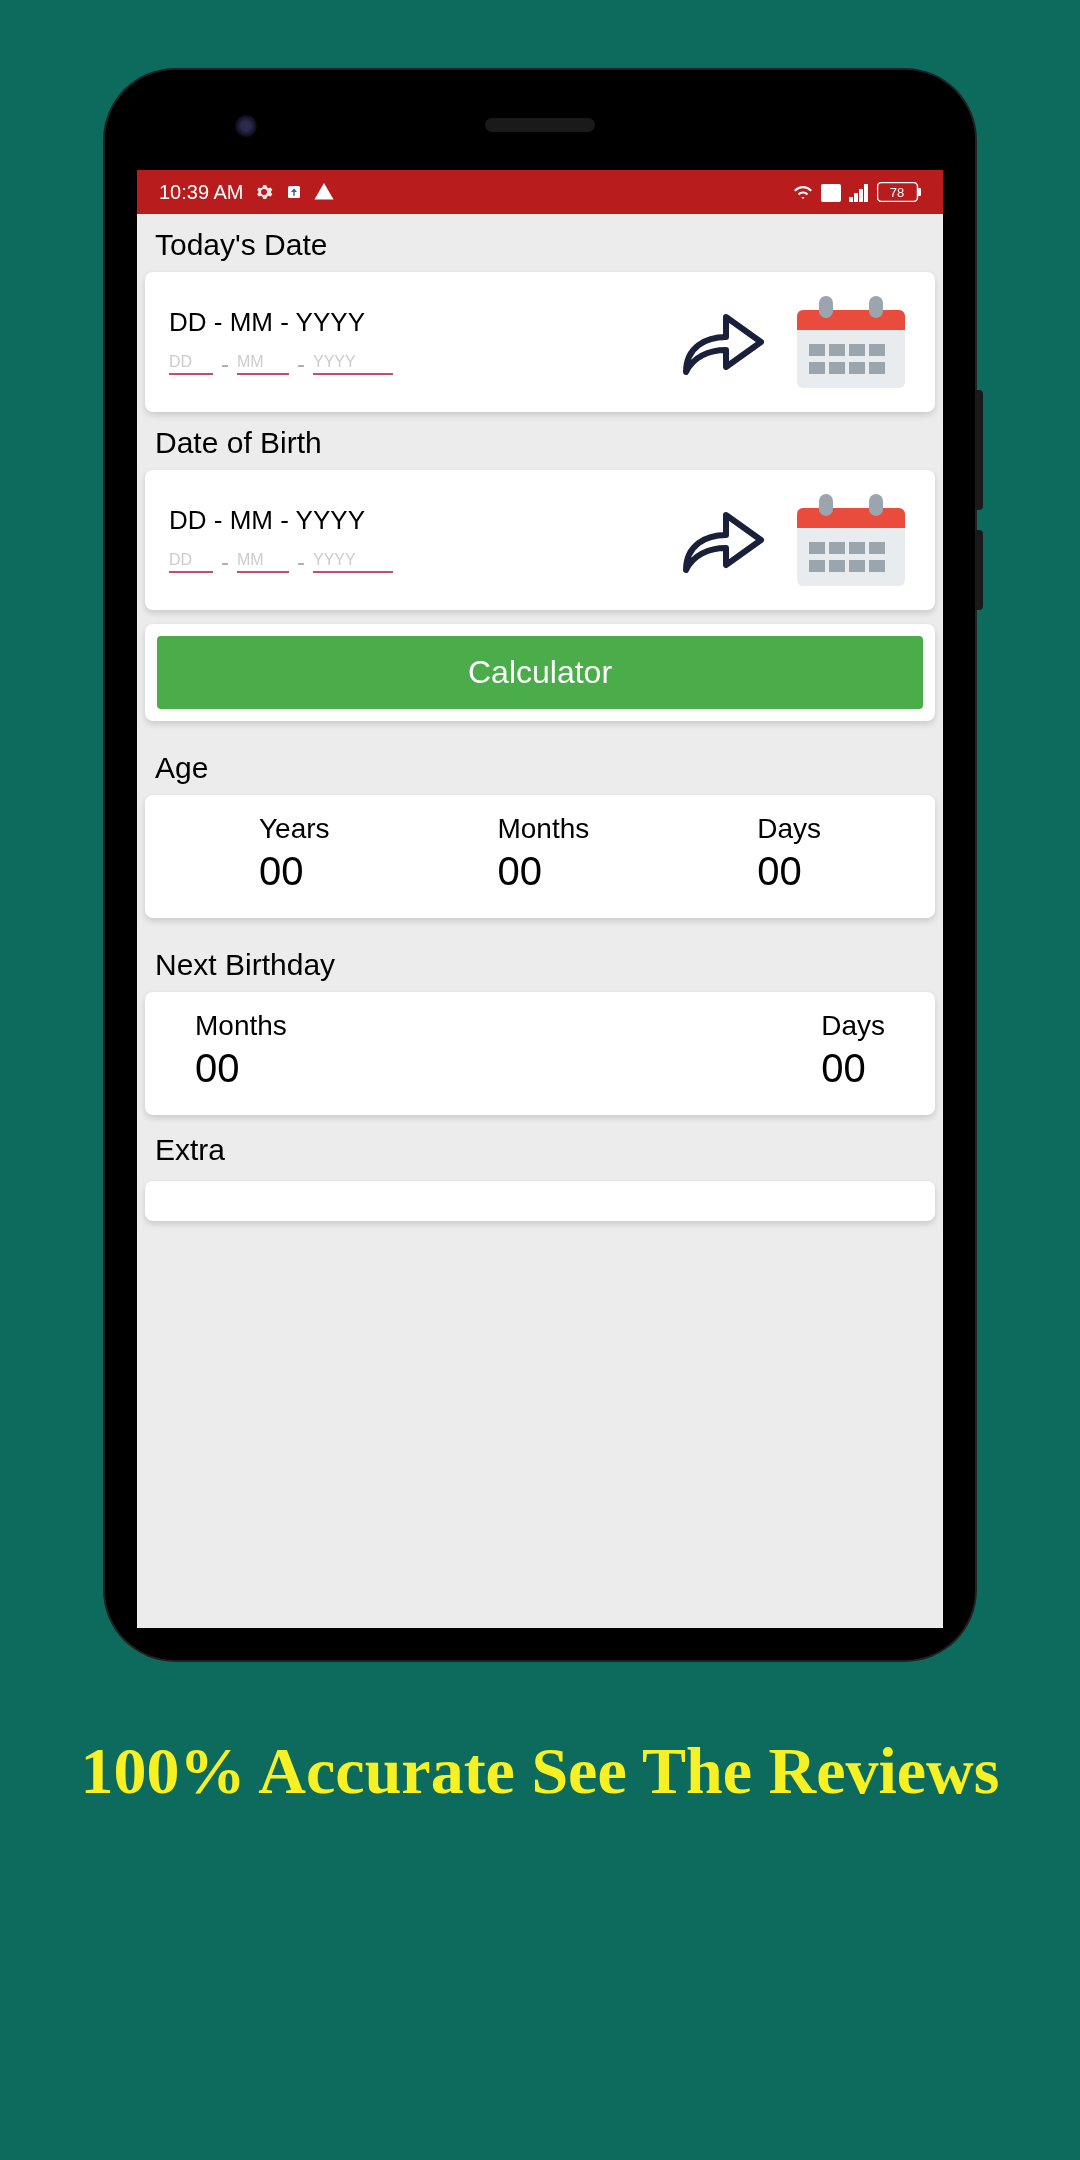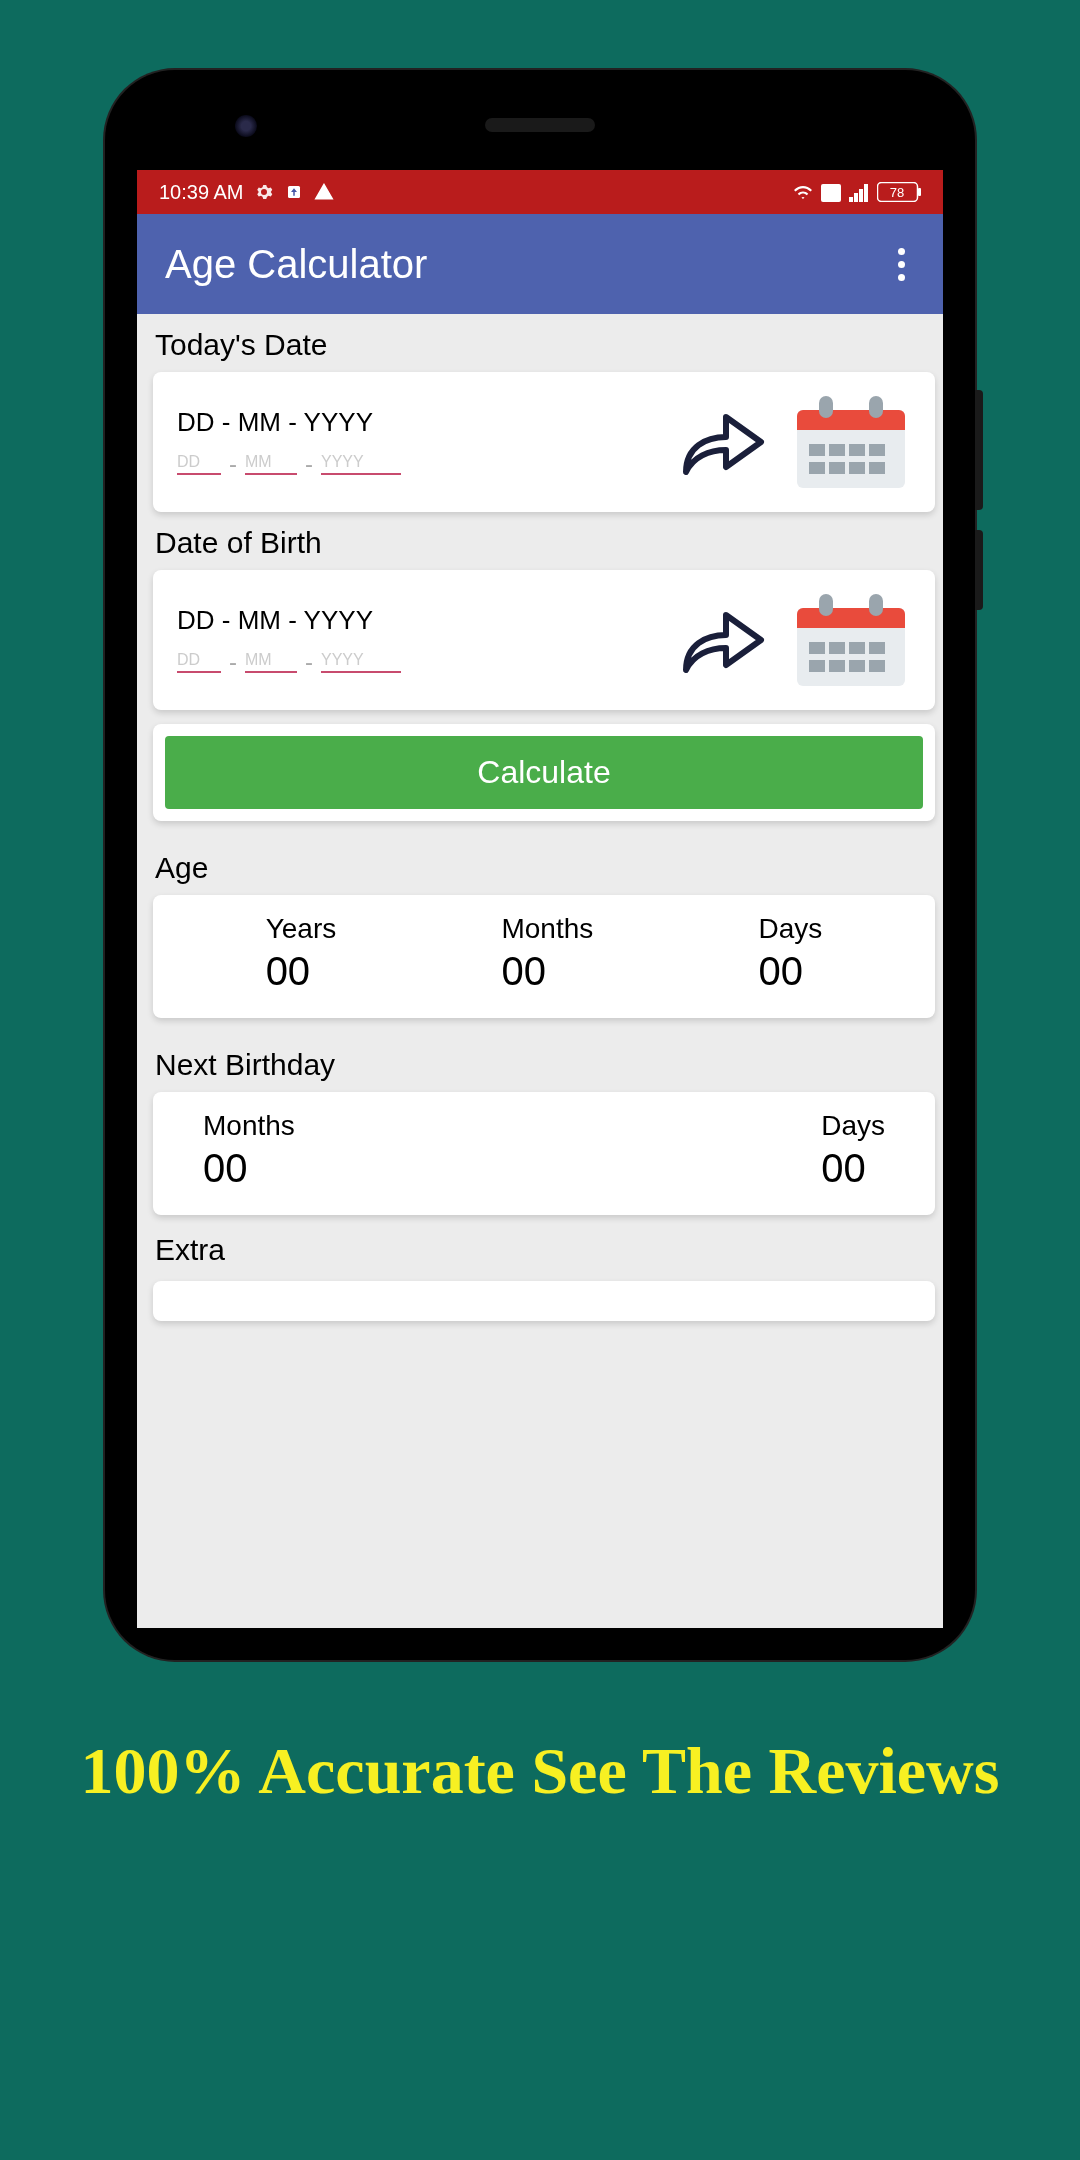--- a/index.html
+++ b/index.html
@@ -100,21 +100,20 @@
 .app-title { font-size: 40px; font-weight: 400; }
 .menu-dots { display: flex; flex-direction: column; gap: 6px; cursor: pointer; padding: 10px; }
 .menu-dots span { width: 7px; height: 7px; background: #fff; border-radius: 50%; }
 .content { padding: 0 8px; }
 .section-title { font-size: 30px; margin: 14px 10px 10px; color: #000; }
 .card {
   background: #fff;
   border-radius: 8px;
   padding: 20px 24px;
   box-shadow: 0 3px 6px rgba(0,0,0,0.15);
-  margin-left: 8px;
 }
 .date-card { display: flex; align-items: center; gap: 20px; }
 .date-block { flex: 1; }
 .date-label { font-size: 26px; color: #000; margin-bottom: 12px; }
 .date-inputs { display: flex; align-items: center; gap: 8px; font-size: 24px; }
 .date-input {
   display: inline-block;
   color: #ccc;
   border-bottom: 2px solid #c84b6e;
   padding-bottom: 2px;
@@ -196,28 +195,20 @@
               <path d="M0 18h4v-5H0zm5 0h4v-9H5zm5 0h4V5h-4zm5 0h4V0h-4z"></path>
             </svg>
           <svg width="44" height="20" viewBox="0 0 44 20">
               <rect x="0.5" y="0.5" width="40" height="19" rx="4" fill="none" stroke="#fff" stroke-width="1.5"></rect>
               <rect x="41" y="6" width="3" height="8" rx="1" fill="#fff"></rect>
               <text x="20" y="15" text-anchor="middle" fill="#fff" font-size="13" font-family="Arial">78</text>
             </svg>
         </div>
       </div>
 
-      <div class="app-bar">
-        <div class="app-title">Age Calculator</div>
-        <div class="menu-dots">
-          <span></span>
-            <span></span>
-            <span></span>
-        </div>
-      </div>
 
       <div class="content">
 
         <div class="section-title">Today's Date</div>
         <div class="card date-card">
           <div class="date-block">
             <div class="date-label">DD - MM - YYYY</div>
             <div class="date-inputs">
               <span class="date-input dd">DD</span>
               <span class="dash">-</span>
@@ -276,21 +267,21 @@
                 <rect x="78" y="52" width="16" height="12"></rect>
               <rect x="18" y="70" width="16" height="12"></rect>
                 <rect x="38" y="70" width="16" height="12"></rect>
                 <rect x="58" y="70" width="16" height="12"></rect>
                 <rect x="78" y="70" width="16" height="12"></rect>
             </g>
           </svg>
         </div>
 
         <div class="card calc-card">
-          <button class="calc-btn">Calculate</button>
+          <button class="calc-btn">Calculator</button>
         </div>
 
         <div class="section-title" style="margin-top:30px">Age</div>
         <div class="card result-card">
           <div class="result-row">
             <div class="result-col">
               <div class="result-label">Years</div>
               <div class="result-value">00</div>
             </div>
             <div class="result-col">

